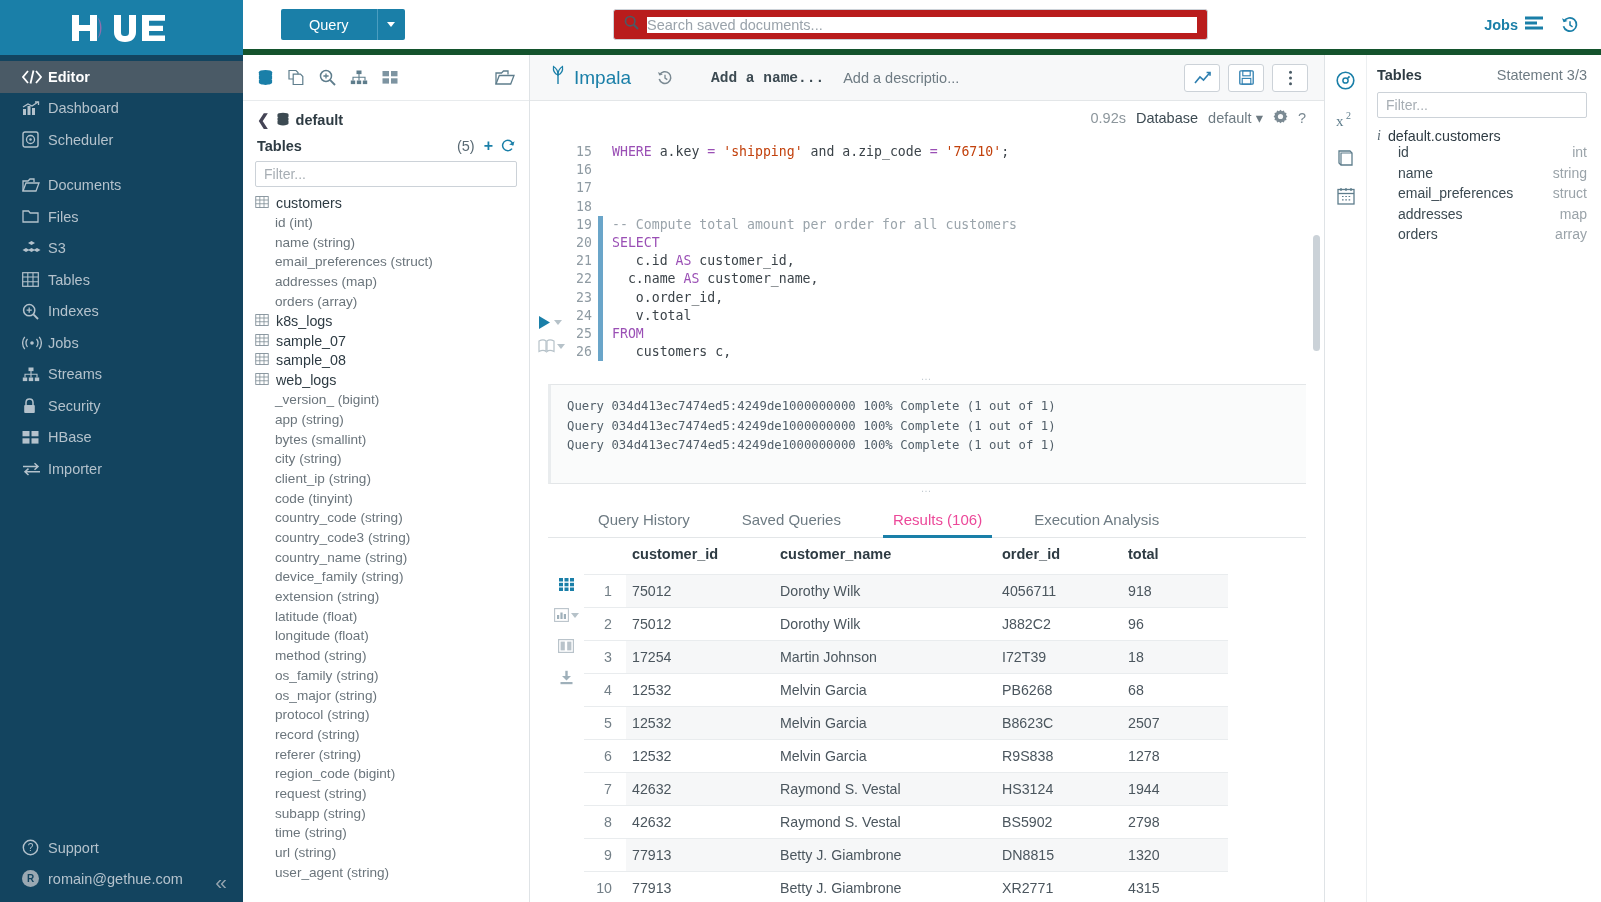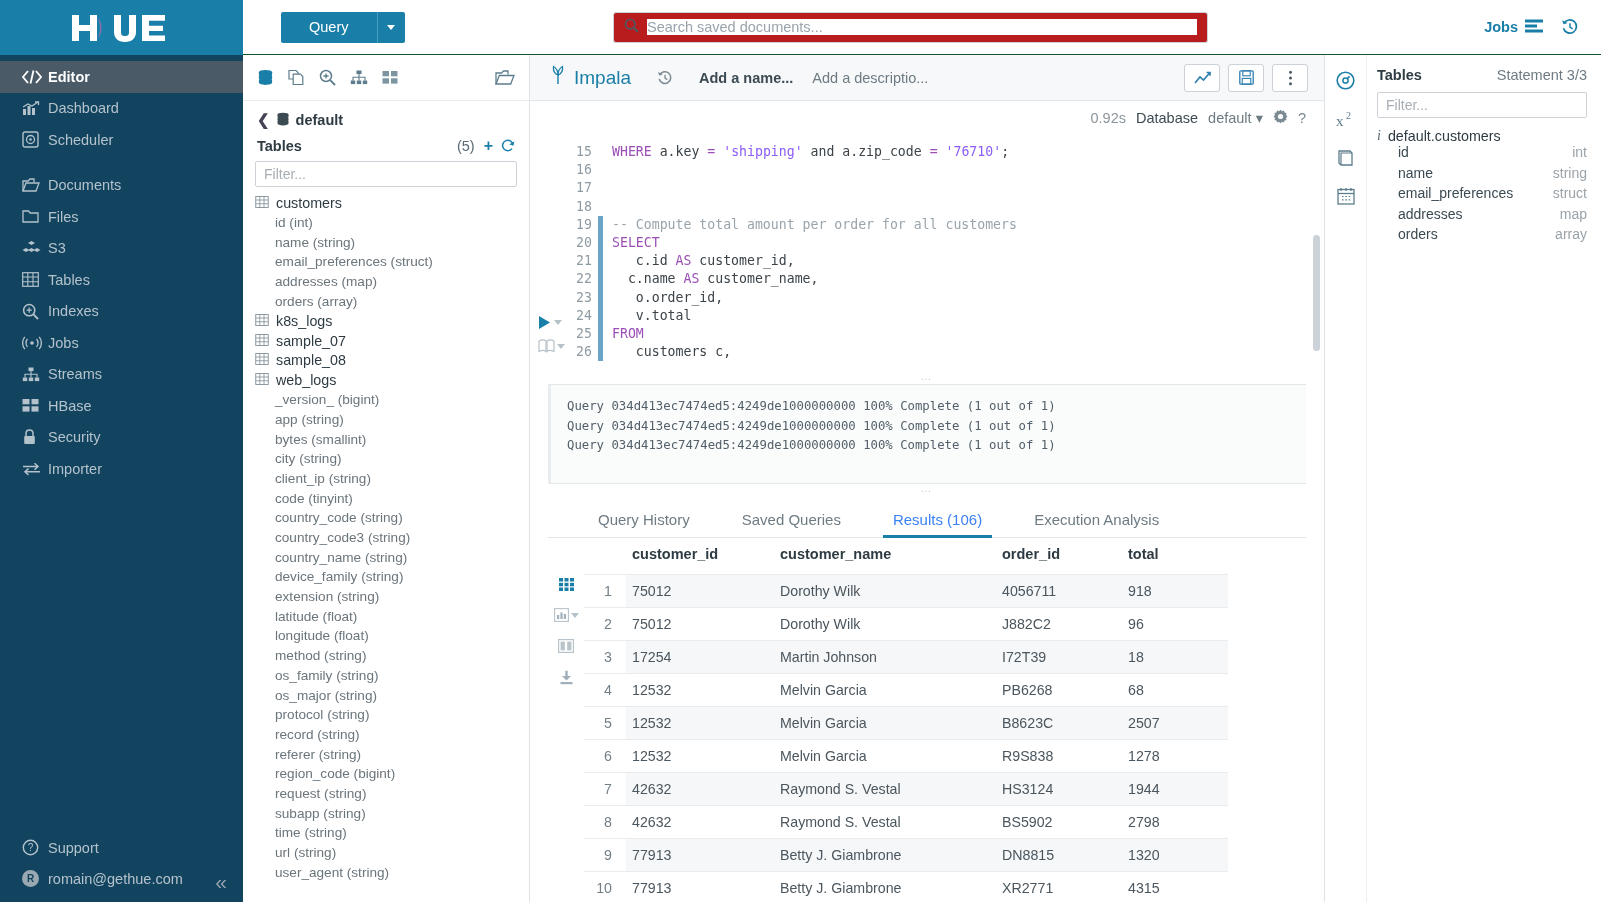--- a/index.html
+++ b/index.html
@@ -47,21 +47,21 @@
   }
   .collapse-btn {
     position: absolute; right: 16px; bottom: 10px;
     color: #93a3ae; font-size: 21px; cursor: pointer; line-height: 1;
   }
 
   
   .right-wrap { flex: 1; display: flex; flex-direction: column; min-width: 0; }
   .topbar {
     height: 55px; background: #fff; display: flex; align-items: center;
-    border-bottom: 1px solid #14532d; position: relative; flex: 0 0 55px;
+    border-bottom: 6px solid #14532d; position: relative; flex: 0 0 55px;
   }
   .query-btn-group { display: flex; margin-left: 38px; }
   .query-btn {
     background: #1a7fa8; color: #fff; font-size: 14.5px;
     padding: 0 28px; height: 31px; display: flex; align-items: center;
     border: none; cursor: pointer; border-radius: 2px 0 0 2px;
   }
   .query-caret {
     background: #1a7fa8; width: 28px; height: 31px;
     display: flex; align-items: center; justify-content: center;
@@ -146,21 +146,21 @@
   .editor-hdr {
     height: 46px; display: flex; align-items: center; background: #f7f8f9;
     border-bottom: 1px solid #e3e6e8; padding-left: 14px; flex: 0 0 46px;
   }
   .impala-name {
     display: flex; align-items: center; gap: 8px;
     color: #1a7fa8; font-size: 19px; margin-left: 6px;
   }
   .eh-hist { margin-left: 26px; color: #7b8a93; cursor:pointer; display:flex; }
   .eh-name {
-    margin-left: 26px; font-size: 14.5px; color: #3c4a52; font-weight: bold; cursor: pointer;
+    margin-left: 38px; font-size: 14.5px; color: #3c4a52; font-weight: bold; cursor: pointer; font-family: Liberation Mono, monospace;
   }
   .eh-desc { margin-left: 19px; font-size: 14.5px; color: #6e7b83; cursor: pointer; }
   .eh-actions { margin-left: auto; display: flex; gap: 8px; padding-right: 16px; }
   .eh-btn {
     width: 36px; height: 28px; border: 1px solid #ccd2d8; border-radius: 3px;
     background: #fff; display: flex; align-items: center; justify-content: center;
     cursor: pointer; color: #4a7f9e;
   }
   .db-row {
     height: 34px; display: flex; align-items: center; justify-content: flex-end;
@@ -190,21 +190,21 @@
   }
   .cl { display: flex; height: 18.2px; white-space: pre; }
   .ln {
     width: 30px; flex: 0 0 30px; text-align: right; color: #8f9ba3;
     padding-right: 6px; user-select: none;
   }
   .ln-bar { width: 5px; flex: 0 0 5px; }
   .cl.act .ln-bar { background: #6aa5c9; }
   .ctext { padding-left: 9px; color: #3b4349; }
   .kw { color: #9a4fb5; }
-  .str { color: #8b5cf6; }
+  .str { color: #c2410c; }
   .cmt { color: #9aa4ab; }
   .code-scroll {
     position: absolute; right: 4px; top: 100px; width: 7px; height: 116px;
     background: #cbd2d8; border-radius: 4px;
   }
 
   
   .drag-handle { text-align: center; color: #c3cbd1; font-size: 11px; letter-spacing: 2px; height: 12px; line-height: 8px;}
   .log-wrap { padding: 0 18px 0 18px; position: relative; }
   .log-box {
@@ -225,21 +225,21 @@
 
   
   .tabs-row {
     display: flex; padding-left: 24px; border-bottom: 1px solid #e3e6e8;
     margin: 0 18px; height: 42px; align-items: flex-end;
   }
   .tab {
     font-size: 15px; color: #6e7b83; padding: 0 26px 9px 26px;
     cursor: pointer; position: relative;
   }
-  .tab.active { color: #3b82f6; }
+  .tab.active { color: #ec4899; }
   .tab.active::after {
     content: ''; position: absolute; left: 16px; right: 16px; bottom: -1px;
     height: 3px; background: #1a7fa8;
   }
 
   
   .results-area { flex: 1; display: flex; min-height: 0; padding-left: 18px; }
   .res-icons {
     width: 36px; flex: 0 0 36px; padding-top: 40px;
     display: flex; flex-direction: column; align-items: center; gap: 17px;
@@ -414,37 +414,37 @@
               <rect x="0.8" y="10.5" width="4.4" height="3.6" fill="currentColor"></rect>
               <rect x="6.8" y="10.5" width="4.4" height="3.6" fill="currentColor"></rect>
               <rect x="12.8" y="10.5" width="4.4" height="3.6" fill="currentColor"></rect>
               <path d="M9 4.1 V7.3 M3 10.5 V7.3 H15 V10.5 M9 7.3 V10.5" stroke="currentColor" stroke-width="1.1" fill="none"></path>
             </svg>
         </span>
         <span>Streams</span>
       </div>
       <div class="nav-item">
         <span class="ico">
+          <svg width="15" height="16" viewBox="0 0 15 16">
+              <path d="M4 7 V4.5 C4 2.3 5.6 1 7.5 1 C9.4 1 11 2.3 11 4.5 V7" stroke="currentColor" stroke-width="1.5" fill="none"></path>
+              <rect x="2.2" y="7" width="10.6" height="8" rx="1" fill="currentColor"></rect>
+            </svg>
+        </span>
+        <span>Security</span>
+      </div>
+      <div class="nav-item">
+        <span class="ico">
           <svg width="17" height="15" viewBox="0 0 17 15">
               <rect x="0.5" y="1" width="7" height="5.3" fill="currentColor"></rect>
               <rect x="9.5" y="1" width="7" height="5.3" fill="currentColor"></rect>
               <rect x="0.5" y="8.3" width="7" height="5.3" fill="currentColor"></rect>
               <rect x="9.5" y="8.3" width="7" height="5.3" fill="currentColor"></rect>
             </svg>
         </span>
         <span>HBase</span>
-      </div>
-      <div class="nav-item">
-        <span class="ico">
-          <svg width="15" height="16" viewBox="0 0 15 16">
-              <path d="M4 7 V4.5 C4 2.3 5.6 1 7.5 1 C9.4 1 11 2.3 11 4.5 V7" stroke="currentColor" stroke-width="1.5" fill="none"></path>
-              <rect x="2.2" y="7" width="10.6" height="8" rx="1" fill="currentColor"></rect>
-            </svg>
-        </span>
-        <span>Security</span>
       </div>
       <div class="nav-item">
         <span class="ico">
           <svg width="19" height="14" viewBox="0 0 19 14">
               <path d="M1 4.5 H16 M12.5 1.3 L16 4.5 L12.5 7.7" stroke="currentColor" stroke-width="1.5" fill="none"></path>
               <path d="M18 9.8 H3 M6.5 6.6 L3 9.8 L6.5 13" stroke="currentColor" stroke-width="1.5" fill="none"></path>
             </svg>
         </span>
         <span>Importer</span>
       </div>

